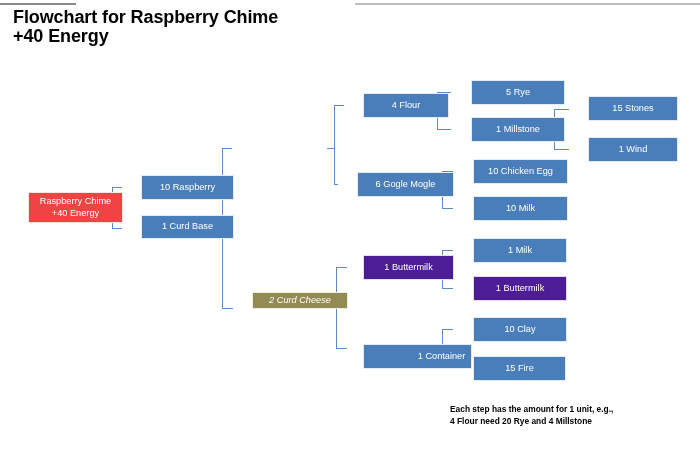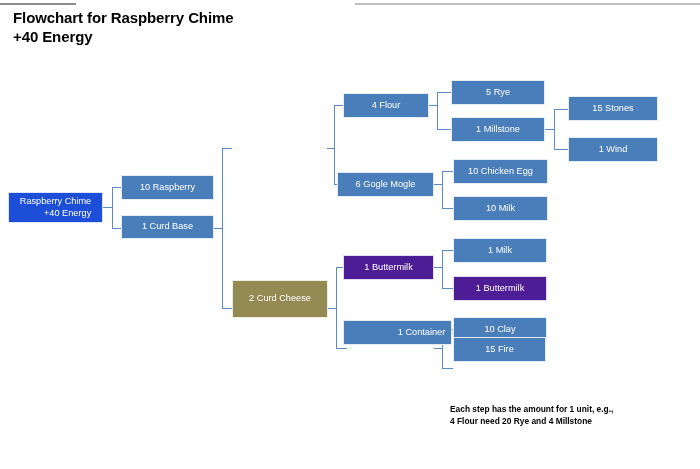--- a/index.html
+++ b/index.html
@@ -21,45 +21,46 @@
     background: #8c8c8c;
   }
   .top-rule-right {
     position: absolute; left: 355px; top: 3px; width: 345px; height: 2px;
     background: #bfbfbf;
   }
 
   
   .title {
     position: absolute; left: 13px; top: 8px; width: 420px;
-    font-size: 15px; font-weight: bold; color: #000000;
+    font-size: 18px; font-weight: bold; color: #000000;
     line-height: 19px; letter-spacing: -0.1px;
     white-space: pre-line;
   }
 
   
   .footnote {
     position: absolute; left: 450px; top: 404px; width: 240px;
     font-size: 8.4px; font-weight: bold; color: #000000;
     line-height: 11.5px; white-space: pre-line;
   }
 
   
   .node {
     position: absolute;
     display: flex; align-items: center; justify-content: center;
     color: #ffffff;
     font-size: 9.2px;
-    text-align: right;
+    text-align: center;
     line-height: 11.5px;
     white-space: pre-line;
     border: 1px solid rgba(255,255,255,0.85);
+    margin-left: 20px;
   }
   .node.blue  { background: #4a7ebb; }
-  .node.red   { background: #1d4ed8; }
+  .node.red   { background: #ef4444; }
   .node.olive { background: #948a54; }
   .node.gray  { background: #4c1d95; }
 
   
   .ln { position: absolute; background: #5b8bc4; }
   .ln.h { height: 1px; }
   .ln.v { width: 1px; }
 </style>
 </head>
 <body>
@@ -116,38 +117,38 @@
   <div class="ln v" style="left:442px; top:329px; height:40px;"></div>
   <div class="ln h" style="left:442px; top:329px; width:11px;"></div>
   <div class="ln h" style="left:442px; top:368px; width:11px;"></div>
 
   <div class="node red" style="left:8px;   top:192px; width:95px;  height:31px;">Raspberry Chime
 +40 Energy</div>
 
   <div class="node blue" style="left:121px; top:175px; width:93px;  height:25px;">10 Raspberry</div>
   <div class="node blue" style="left:121px; top:215px; width:93px;  height:24px;">1 Curd Base</div>
 
-  <div class="node olive" style="left:232px; top:280px; width:96px;  height:38px;">2 Curd Cheese</div>
+  <div class="node olive" style="left:232px; top:292px; width:96px;  height:17px;font-style:italic;">2 Curd Cheese</div>
 
   <div class="node blue" style="left:343px; top:93px;  width:86px;  height:25px;">4 Flour</div>
   <div class="node blue" style="left:337px; top:172px; width:97px;  height:25px;">6 Gogle Mogle</div>
 
   <div class="node blue" style="left:451px; top:80px;  width:94px;  height:25px;">5 Rye</div>
   <div class="node blue" style="left:451px; top:117px; width:94px;  height:25px;">1 Millstone</div>
 
   <div class="node blue" style="left:568px; top:96px;  width:90px;  height:25px;">15 Stones</div>
   <div class="node blue" style="left:568px; top:137px; width:90px;  height:25px;">1 Wind</div>
 
   <div class="node blue" style="left:453px; top:159px; width:95px;  height:25px;">10 Chicken Egg</div>
   <div class="node blue" style="left:453px; top:196px; width:95px;  height:25px;">10 Milk</div>
 
   <div class="node gray" style="left:343px; top:255px; width:91px;  height:25px;">1 Buttermilk</div>
   <div class="node blue" style="left:453px; top:238px; width:94px;  height:25px;">1 Milk</div>
   <div class="node gray" style="left:453px; top:276px; width:94px;  height:25px;">1 Buttermilk</div>
 
-  <div class="node blue" style="left:343px; top:320px; width:109px;  height:25px;padding-left:48px;">1 Container</div>
+  <div class="node blue" style="left:343px; top:344px; width:109px;  height:25px;padding-left:48px;">1 Container</div>
   <div class="node blue" style="left:453px; top:317px; width:94px;  height:25px;">10 Clay</div>
-  <div class="node blue" style="left:453px; top:337px; width:93px;  height:25px;">15 Fire</div>
+  <div class="node blue" style="left:453px; top:356px; width:93px;  height:25px;">15 Fire</div>
 
   <div class="footnote">Each step has the amount for 1 unit, e.g.,
 4 Flour need 20 Rye and 4 Millstone</div>
 
 </div>
 
 </body></html>

